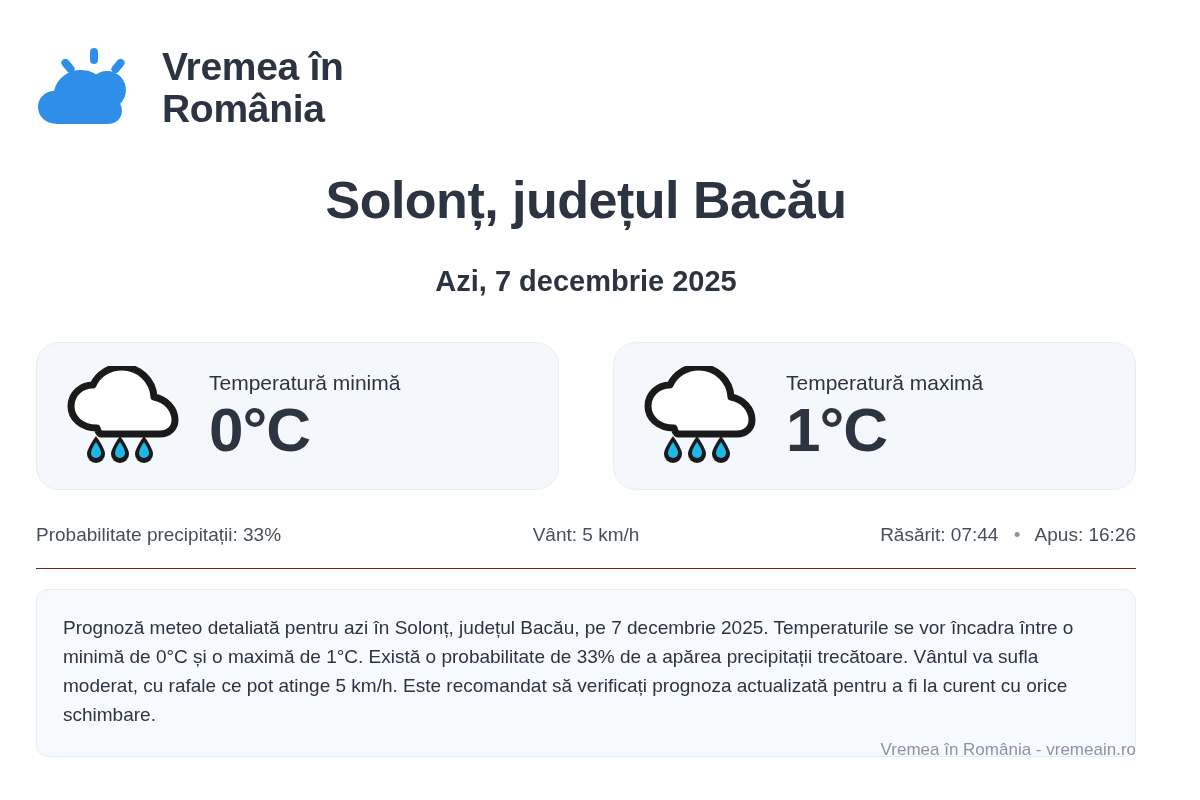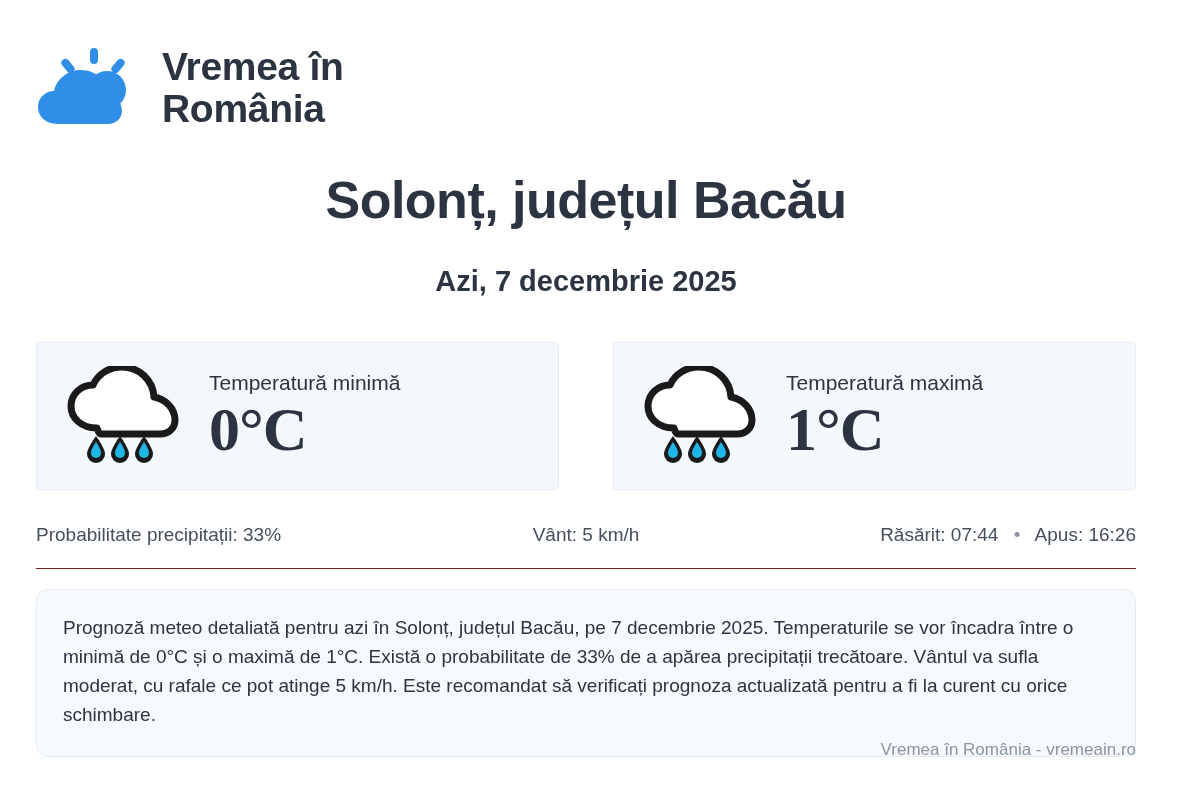--- a/index.html
+++ b/index.html
@@ -60,21 +60,21 @@
   
   .cards {
     display: flex;
     gap: 54px;
     margin-top: 44px;
   }
   .card {
     flex: 1 1 0;
     background: #f4f8fd;
     border: 1px solid #e4edf6;
-    border-radius: 4px;
+    border-radius: 23px;
     height: 148px;
     display: flex;
     align-items: center;
     padding: 0 28px;
     gap: 26px;
   }
   .card-icon {
     width: 118px;
     height: 100px;
     flex: none;
@@ -85,21 +85,20 @@
     font-size: 21px;
     color: #2b3440;
     margin-bottom: 2px;
   }
   .card-value {
     font-size: 62px;
     font-weight: bold;
     color: #2b3440;
     line-height: 1.05;
     letter-spacing: -1px;
-    font-family: Liberation Serif, serif;
   }
 
   
   .meta {
     display: flex;
     align-items: center;
     margin-top: 34px;
     padding-bottom: 22px;
     border-bottom: 1px solid #7f1d1d;
     font-size: 19px;

